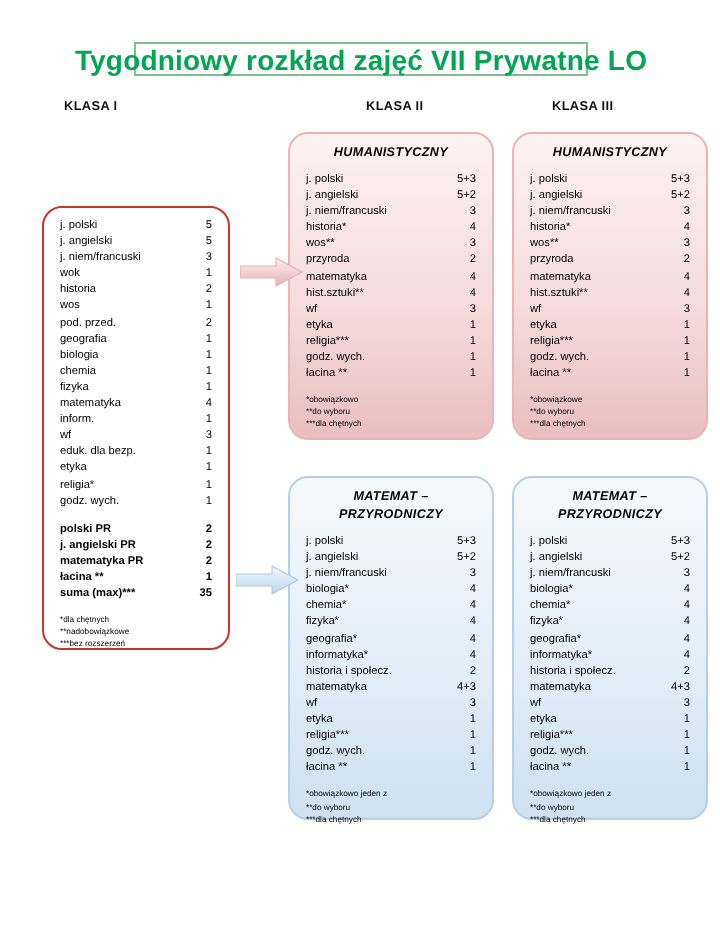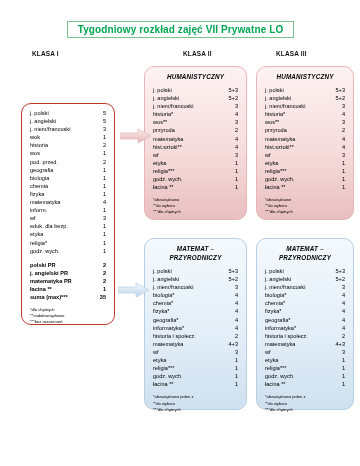--- a/index.html
+++ b/index.html
@@ -24,21 +24,21 @@
     width: 227px;
     height: 17px;
     border: 1px solid #7fbf8f;
     background: #ffffff;
     box-sizing: border-box;
     display: flex;
     align-items: center;
     justify-content: center;
   }
   #title-box .title-text {
-    font-size: 10px;
+    font-size: 14px;
     font-weight: bold;
     color: #00a651;
     letter-spacing: 0.1px;
     white-space: nowrap;
   }
 
   
   .col-head {
     position: absolute;
     font-size: 6.4px;

